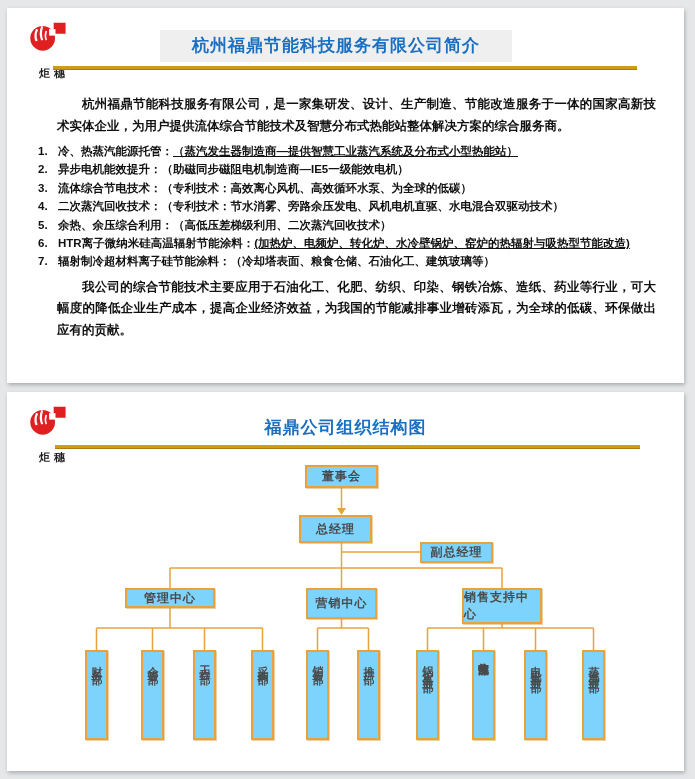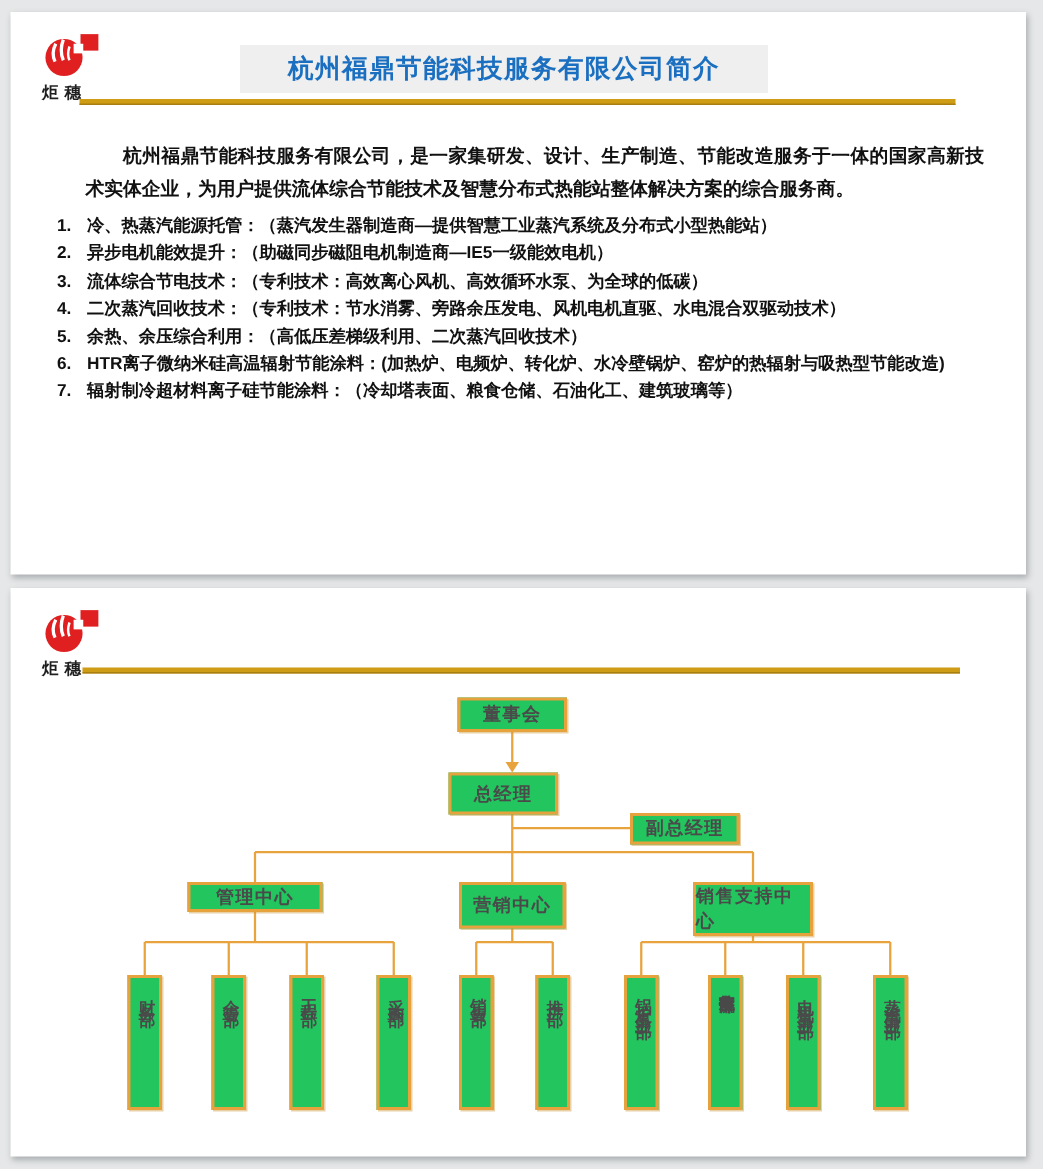--- a/index.html
+++ b/index.html
@@ -9,44 +9,44 @@
     font-family:"Liberation Sans","DejaVu Sans",sans-serif;
     -webkit-font-smoothing:antialiased;
   }
   .panel{position:absolute;left:7px;width:677px;background:#ffffff;
     box-shadow:1px 2px 4px rgba(100,105,108,.45);}
   #panel1{top:8px;height:375px;}
   #panel2{top:392px;height:379px;}
 
   .logo{position:absolute;left:21px;top:12px;width:52px;text-align:left;}
   .logo svg{display:block;}
-  .logo-text{font-size:11px;font-weight:700;color:#1f1f1f;letter-spacing:4px;margin-top:1px;}
+  .logo-text{font-size:11px;font-weight:700;color:#1f1f1f;letter-spacing:4px;margin-top:13px;text-align:center;}
 
   .title1{position:absolute;left:153px;top:22px;width:352px;height:32px;box-sizing:border-box;
     background:#efefef;color:#1b6fc0;font-size:17px;font-weight:700;line-height:32px;
     padding-left:32px;letter-spacing:1px;}
   .title2{position:absolute;left:0;right:0;top:24px;text-align:center;
     color:#1b6fc0;font-size:17px;font-weight:700;letter-spacing:1px;}
 
   .goldline{position:absolute;height:3px;background:#cf9c16;border-bottom:1px solid #a87f10;}
   .gl1{left:46px;top:58px;width:584px;}
   .gl2{left:48px;top:53px;width:585px;}
 
   .body1{position:absolute;top:86px;left:26px;right:28px;color:#111;}
   .body1 p{margin:0;font-size:12.5px;font-weight:600;line-height:21.5px;text-align:justify;}
   p.indent{text-indent:2em;margin-left:24px;}
   .list{margin-top:5px;}
   .li{position:relative;padding-left:25px;font-size:11.5px;font-weight:700;line-height:18.4px;}
   .li .num{position:absolute;left:5px;top:0;}
-  .li .u{}
+  .li .u{text-decoration:underline;}
   p.closing{margin-top:6px;}
 
   .chart{position:absolute;inset:0;}
   .wires{position:absolute;left:0;top:0;}
-  .node{position:absolute;background:#22c55e;border:2px solid #e6a23c;box-sizing:border-box;
+  .node{position:absolute;background:#7dd3fc;border:2px solid #e6a23c;box-sizing:border-box;
     color:#4a4a4a;font-weight:700;box-shadow:1px 1px 0 rgba(205,150,60,.45);}
   .h-node{display:flex;align-items:center;justify-content:center;font-size:12px;letter-spacing:1px;}
   .v-node{top:258px;width:23px;height:90px;writing-mode:vertical-rl;text-orientation:upright;
     font-size:11px;line-height:19px;letter-spacing:4px;padding-top:5px;}
   .v-node.tight{letter-spacing:0;font-size:10.5px;padding-top:3px;}
 </style>
 </head>
 <body>
 
 <div class="panel" id="panel1">
@@ -71,36 +71,38 @@
     <div class="list">
       <div class="li"><span class="num">1.</span><span>冷、热蒸汽能源托管：</span><span class="u">（蒸汽发生器制造商—提供智慧工业蒸汽系统及分布式小型热能站）</span></div>
       <div class="li"><span class="num">2.</span><span>异步电机能效提升：</span><span>（助磁同步磁阻电机制造商—IE5一级能效电机）</span></div>
       <div class="li"><span class="num">3.</span><span>流体综合节电技术：</span><span>（专利技术：高效离心风机、高效循环水泵、为全球的低碳）</span></div>
       <div class="li"><span class="num">4.</span><span>二次蒸汽回收技术：</span><span>（专利技术：节水消雾、旁路余压发电、风机电机直驱、水电混合双驱动技术）</span></div>
       <div class="li"><span class="num">5.</span><span>余热、余压综合利用：</span><span>（高低压差梯级利用、二次蒸汽回收技术）</span></div>
       <div class="li"><span class="num">6.</span><span>HTR离子微纳米硅高温辐射节能涂料：</span><span class="u">(加热炉、电频炉、转化炉、水冷壁锅炉、窑炉的热辐射与吸热型节能改造)</span></div>
       <div class="li"><span class="num">7.</span><span>辐射制冷超材料离子硅节能涂料：</span><span>（冷却塔表面、粮食仓储、石油化工、建筑玻璃等）</span></div>
     </div>
 
+    <p class="indent closing">我公司的综合节能技术主要应用于石油化工、化肥、纺织、印染、钢铁冶炼、造纸、药业等行业，可大幅度的降低企业生产成本，提高企业经济效益，为我国的节能减排事业增砖添瓦，为全球的低碳、环保做出应有的贡献。</p>
   </div>
 </div>
 
 <div class="panel" id="panel2">
   <div class="logo">
     <svg width="44" height="33" viewBox="0 0 44 36">
       <circle cx="14" cy="20" r="13.5" fill="#e02020"></circle>
       <rect x="26" y="3" width="13" height="12" fill="#e02020"></rect>
       <rect x="21" y="10" width="7" height="7" fill="#ffffff"></rect>
       <path d="M8 10 q-3.5 7 -0.5 13" stroke="#ffffff" stroke-width="2.4" fill="none"></path>
       <path d="M13.5 7 q-3 8 0 15" stroke="#ffffff" stroke-width="2.4" fill="none"></path>
       <path d="M18 12 q-2 6 0 10" stroke="#ffffff" stroke-width="1.8" fill="none"></path>
     </svg>
     <div class="logo-text">炬穗</div>
   </div>
 
+  <div class="title2">福鼎公司组织结构图</div>
   <div class="goldline gl2"></div>
 
   <div class="chart">
     <svg class="wires" width="677" height="379" viewBox="0 0 677 379">
       <g stroke="#e8a33d" stroke-width="1.5" fill="none">
         <path d="M334.5 96 V117"></path>
         <path d="M334.5 146 V196"></path>
         <path d="M334.5 160 H413"></path>
         <path d="M163 176 H495 M163 176 V196 M495 176 V196"></path>
         <path d="M163 216 V236 M334.5 216 V236 M495 216 V236"></path>

